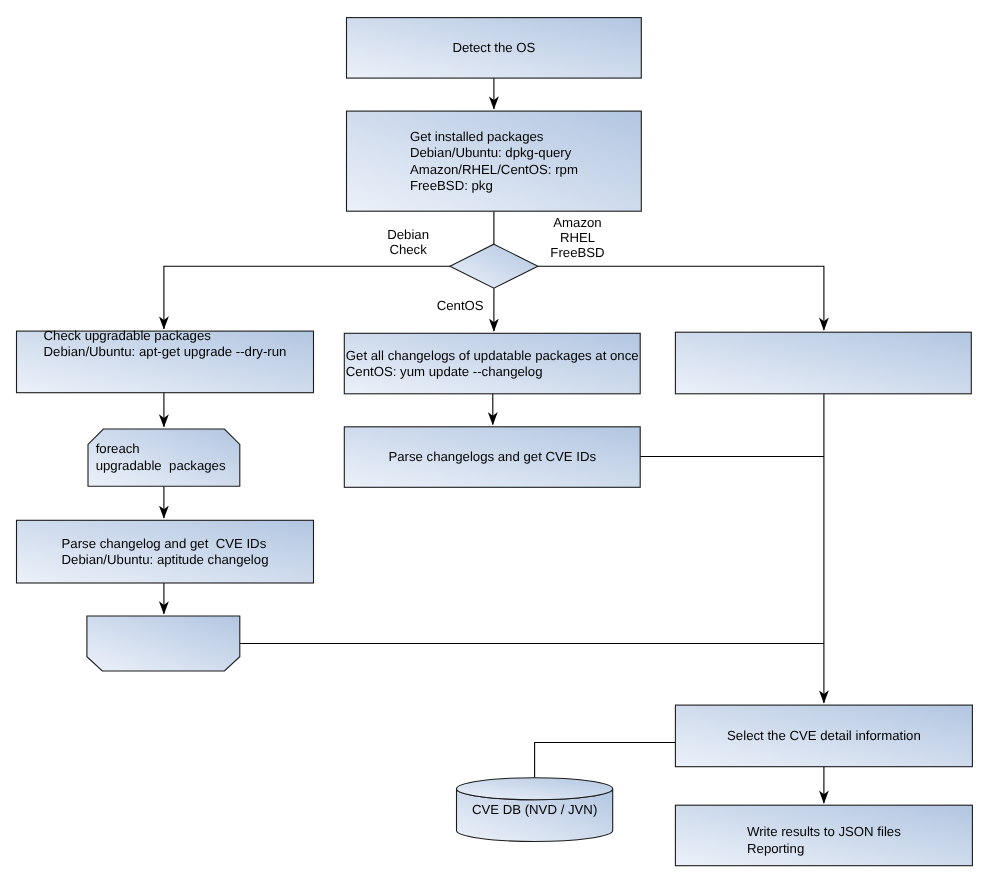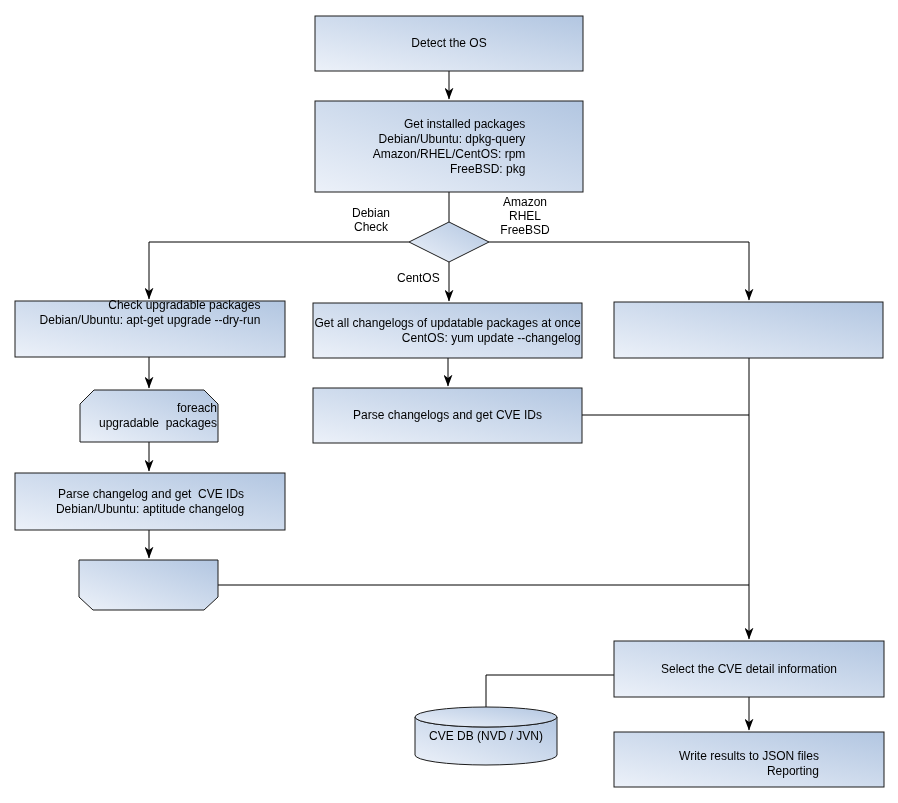--- a/index.html
+++ b/index.html
@@ -6,21 +6,21 @@
   html,body{margin:0;padding:0;background:#ffffff;}
   .canvas{
     position:relative;width:898px;height:803px;background:#ffffff;
     font-family:"Liberation Sans",sans-serif;overflow:hidden;
   }
   .canvas > svg{position:absolute;left:0;top:0;}
   .shape{stroke:#1c1c1c;stroke-width:1;fill:url(#nodeGrad);}
   .conn{stroke:#000000;stroke-width:1;fill:none;}
   .label{
     position:absolute;display:flex;align-items:center;justify-content:center;
-    font-size:12px;line-height:15px;color:#000000;text-align:right;white-space:pre;
+    font-size:12px;line-height:15px;color:#000000;text-align:left;white-space:pre;
     pointer-events:none;
   }
   .edge-label{
     position:absolute;font-size:12px;line-height:14px;color:#000000;
     text-align:center;white-space:pre;pointer-events:none;
   }
   .cx{transform:translateX(-50%);}
 </style>
 </head>
 <body>
@@ -72,21 +72,21 @@
     </g>
   </svg>
 
   <div class="label" style="left:315px;top:16px;width:268px;height:55px"><span>Detect the OS</span></div>
   <div class="label" style="left:315px;top:101px;width:268px;height:91px"><span>Get installed packages
 Debian/Ubuntu: dpkg-query
 Amazon/RHEL/CentOS: rpm
 FreeBSD: pkg</span></div>
   <div class="label" style="left:15px;top:287px;width:270px;height:52px"><span>Check upgradable packages
 Debian/Ubuntu: apt-get upgrade --dry-run</span></div>
-  <div class="label" style="left:80px;top:390px;width:156px;height:52px"><span>foreach
+  <div class="label" style="left:68px;top:390px;width:156px;height:52px"><span>foreach
 upgradable  packages</span></div>
   <div class="label" style="left:15px;top:473px;width:270px;height:57px"><span>Parse changelog and get  CVE IDs
 Debian/Ubuntu: aptitude changelog</span></div>
   <div class="label" style="left:313px;top:303px;width:269px;height:55px"><span>Get all changelogs of updatable packages at once
 CentOS: yum update --changelog</span></div>
   <div class="label" style="left:313px;top:388px;width:269px;height:55px"><span>Parse changelogs and get CVE IDs</span></div>
   <div class="label" style="left:614px;top:641px;width:270px;height:56px"><span>Select the CVE detail information</span></div>
   <div class="label" style="left:415px;top:715px;width:142px;height:42px"><span>CVE DB (NVD / JVN)</span></div>
   <div class="label" style="left:614px;top:732px;width:270px;height:64px"><span>Write results to JSON files
 Reporting</span></div>

